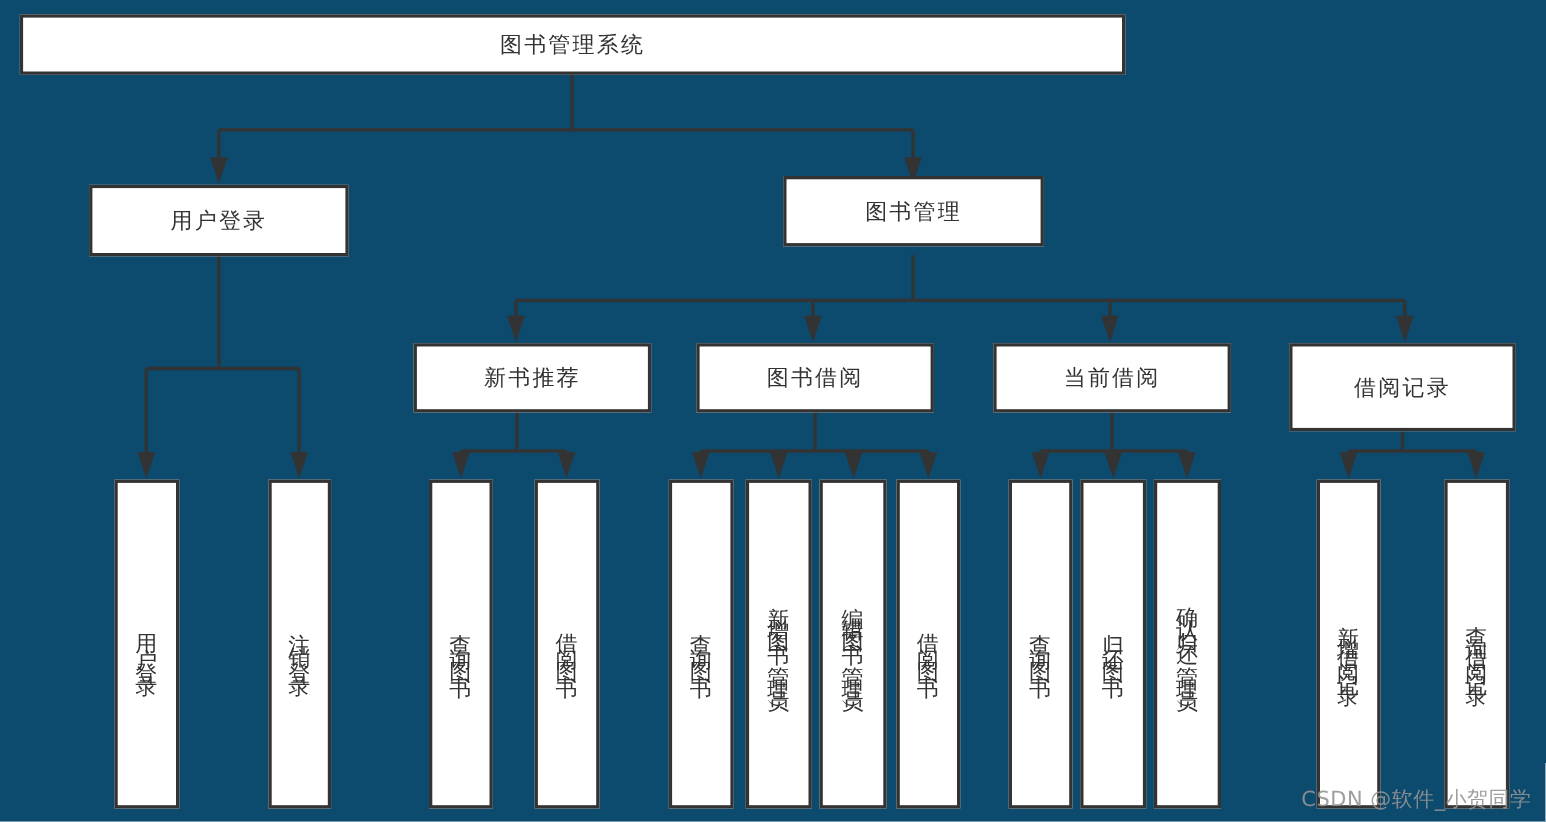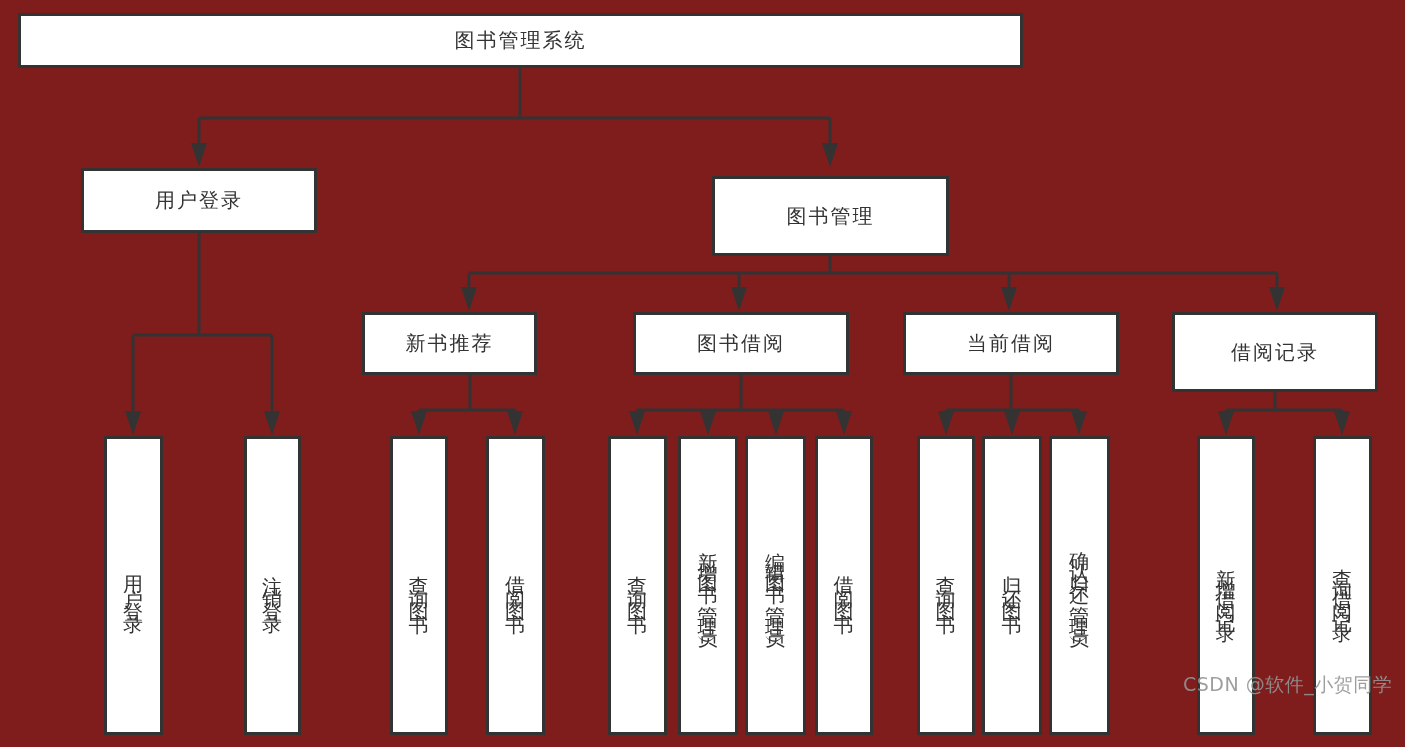--- a/index.html
+++ b/index.html
@@ -1,20 +1,20 @@
 <!DOCTYPE html>
 <html><head>
 <meta charset="utf-8">
 <style>
   html, body { margin: 0; padding: 0; background: #ffffff; }
   .stage {
     position: relative;
     width: 1405px;
     height: 747px;
-    background: #7f1d1d;
+    background: #0c4a6e;
     overflow: hidden;
     font-family: "DejaVu Sans", "Liberation Sans", sans-serif;
     color: #333333;
   }
   .connectors {
     position: absolute;
     left: 0; top: 0;
     width: 1405px; height: 747px;
   }
   .box {
@@ -34,21 +34,21 @@
   .box.v {
     writing-mode: vertical-rl;
     letter-spacing: 13px;
     line-height: 1;
     white-space: normal;
   }
   .box.v.tight { letter-spacing: 11px; }
   .watermark {
     position: absolute;
     left: 1183px;
-    top: 672px;
+    top: 714px;
     font-size: 19px;
     letter-spacing: 0.5px;
     color: rgba(148, 148, 148, 0.9);
     z-index: 5;
     white-space: nowrap;
   }
 </style>
 </head>
 <body>
 
@@ -83,23 +83,23 @@
       <polygon points="1004,411 1020,411 1012,435"></polygon>
       <polygon points="1071,411 1087,411 1079,435"></polygon>
       <polygon points="1218,411 1234,411 1226,435"></polygon>
       <polygon points="1334,411 1350,411 1342,435"></polygon>
     </g>
   </svg>
 
   <div class="box h" style="left:18px;top:13px;width:1005px;height:55px">图书管理系统</div>
 
   <div class="box h" style="left:81px;top:168px;width:236px;height:65px">用户登录</div>
-  <div class="box h" style="left:712px;top:176px;width:237px;height:80px">图书管理</div>
+  <div class="box h" style="left:712px;top:160px;width:237px;height:64px">图书管理</div>
 
-  <div class="box h" style="left:362px;top:312px;width:175px;height:63px">新书推荐</div>
+  <div class="box h" style="left:376px;top:312px;width:216px;height:63px">新书推荐</div>
   <div class="box h" style="left:903px;top:312px;width:216px;height:63px">当前借阅</div>
   <div class="box h" style="left:633px;top:312px;width:216px;height:63px">图书借阅</div>
   <div class="box h" style="left:1172px;top:312px;width:206px;height:80px">借阅记录</div>
 
   <div class="box v" style="left:104px;top:436px;width:59px;height:299px">用户登录</div>
   <div class="box v" style="left:244px;top:436px;width:57px;height:299px">注销登录</div>
 
   <div class="box v" style="left:390px;top:436px;width:58px;height:299px">查询图书</div>
   <div class="box v" style="left:486px;top:436px;width:59px;height:299px">借阅图书</div>
 

